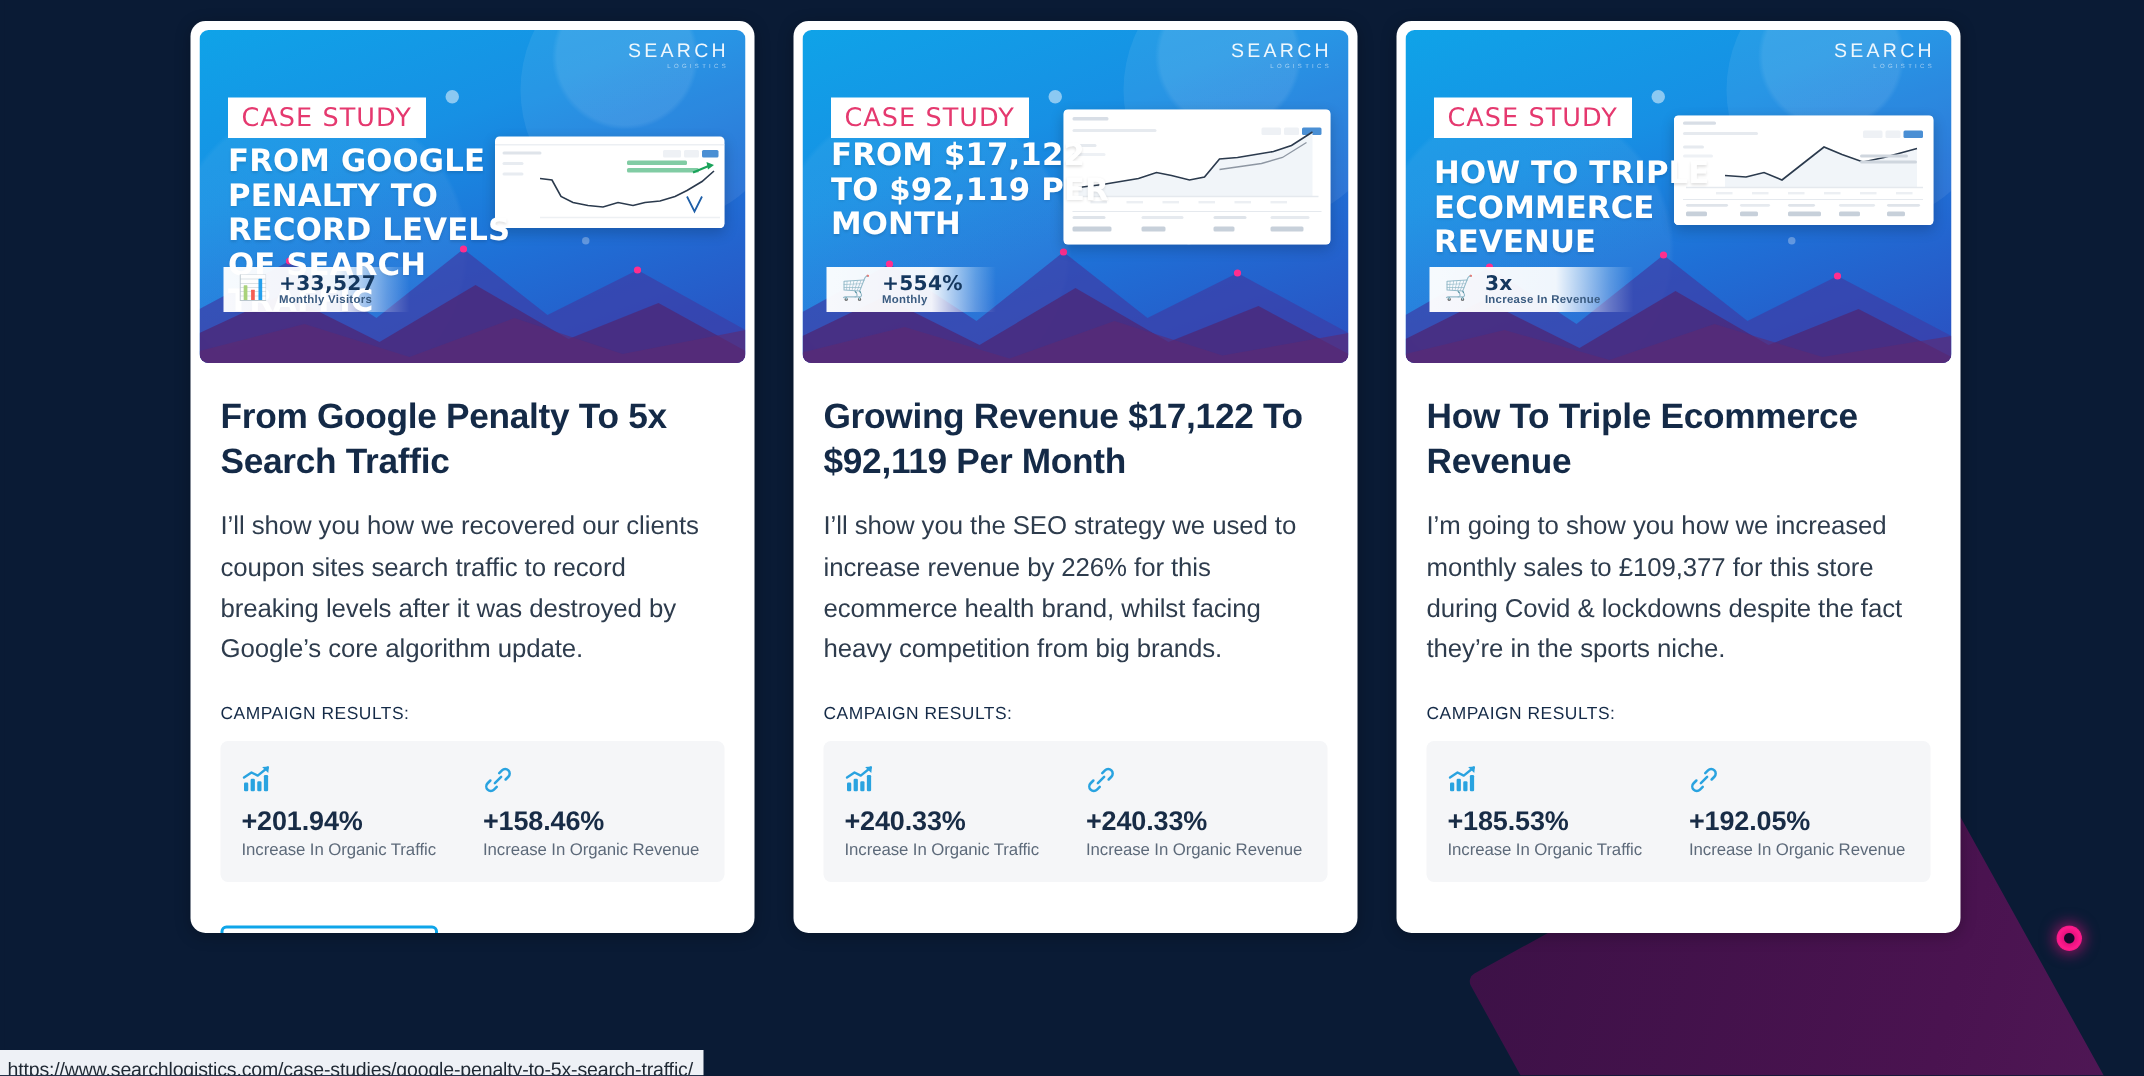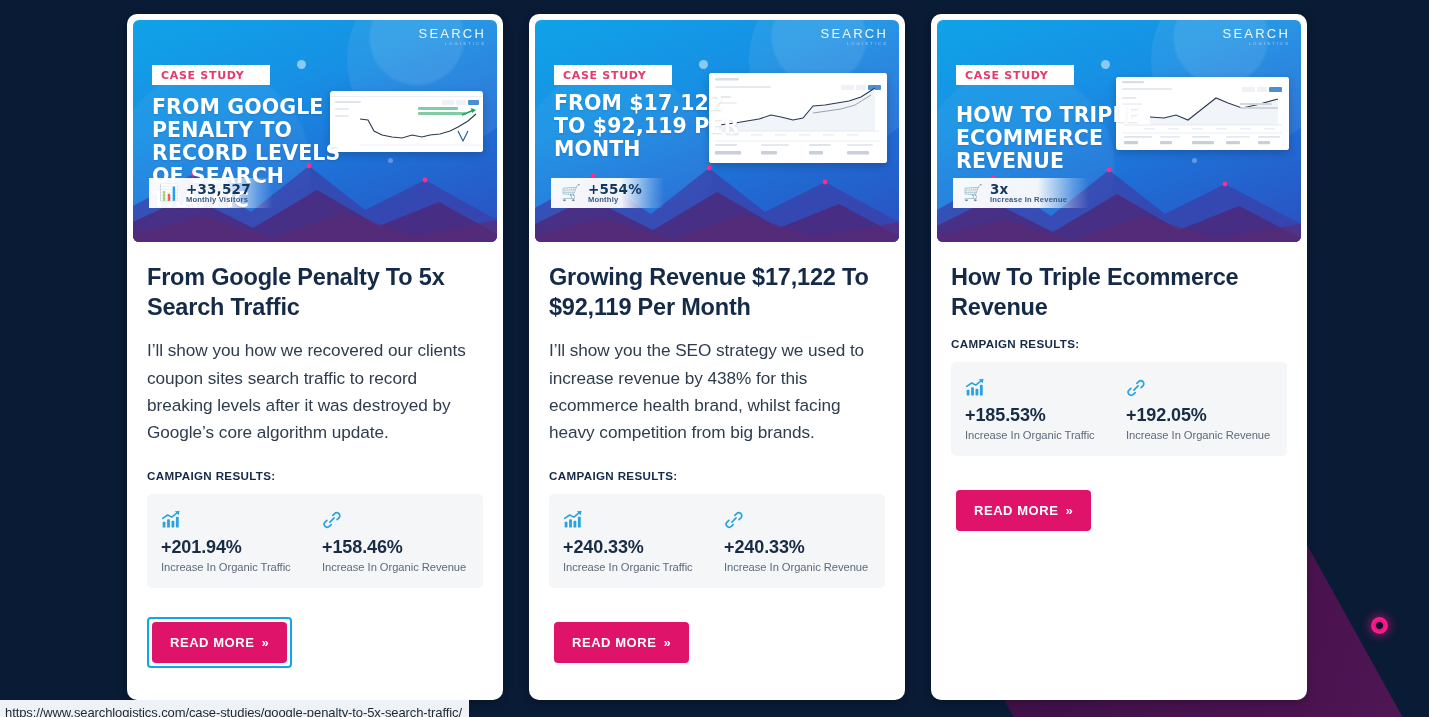--- a/index.html
+++ b/index.html
@@ -54,21 +54,21 @@
   .cards {
     position: absolute;
     left: 127px;
     top: 14px;
     display: flex;
     gap: 26px;
   }
 
   .card {
     width: 376px;
-    height: 686px;
+    height: 608px;
     background: #ffffff;
     border-radius: 10px;
     padding: 6px 6px 0 6px;
     display: flex;
     flex-direction: column;
     box-shadow: 0 2px 10px rgba(0,0,0,0.25);
     overflow: hidden;
   }
 
   
@@ -120,24 +120,24 @@
     letter-spacing: 2.2px;
     color: rgba(255,255,255,0.55);
     margin-top: 2px;
   }
 
   .case-badge {
     position: absolute;
     left: 19px; top: 45px;
     background: #ffffff;
     color: #e5396f;
-    font-size: 11px;
-    font-weight: 700;
+    font-size: 17px;
+    font-weight: 400;
     letter-spacing: 0.7px;
-    padding: 4px 25px 3px 9px;
+    padding: 4px 9px 3px 9px;
     z-index: 4;
     font-family: "DejaVu Sans", sans-serif;
     transform: skewX(0deg);
   }
 
   .hero-title {
     position: absolute;
     left: 19px; top: 76px;
     width: 200px;
     color: #ffffff;
@@ -225,21 +225,21 @@
     color: #2e3c4d;
     font-size: 17.2px;
     line-height: 1.59;
     letter-spacing: -0.05px;
     margin-bottom: 22px;
   }
 
   .results-label {
     color: #142a47;
     font-size: 11.6px;
-    font-weight: 700;
+    font-weight: 400;
     letter-spacing: 0.35px;
     margin-bottom: 12px;
   }
 
   .stats-box {
     background: #f5f6f8;
     border-radius: 5px;
     padding: 16px 14px 15px 14px;
     display: flex;
     gap: 14px;
@@ -482,21 +482,21 @@
           <span class="hs-icon">🛒</span>
           <span class="hs-txt">
             <span class="hs-big" style="display:block">+554%</span>
             <span class="hs-small" style="display:block">Monthly</span>
           </span>
         </div>
       </div>
 
       <div class="card-body">
         <div class="card-title">Growing Revenue $17,122 To $92,119 Per Month</div>
-        <div class="card-desc">I’ll show you the SEO strategy we used to increase revenue by 438% for this ecommerce health brand, whilst facing heavy competition from big brands.</div>
+        <div class="card-desc">I’ll show you the SEO strategy we used to increase revenue by 226% for this ecommerce health brand, whilst facing heavy competition from big brands.</div>
         <div class="results-label">CAMPAIGN RESULTS:</div>
 
         <div class="stats-box">
           <div class="stat">
             <span class="stat-icon">
               <svg width="20" height="20" viewBox="0 0 24 24">
                 <rect x="2" y="14" width="3.4" height="7" rx="1" fill="#29a3e0"></rect>
                 <rect x="7.3" y="11" width="3.4" height="10" rx="1" fill="#29a3e0"></rect>
                 <rect x="12.6" y="13" width="3.4" height="8" rx="1" fill="#29a3e0"></rect>
                 <rect x="17.9" y="8" width="3.4" height="13" rx="1" fill="#29a3e0"></rect>
@@ -594,20 +594,21 @@
           <span class="hs-icon">🛒</span>
           <span class="hs-txt">
             <span class="hs-big" style="display:block">3x</span>
             <span class="hs-small" style="display:block">Increase In Revenue</span>
           </span>
         </div>
       </div>
 
       <div class="card-body">
         <div class="card-title">How To Triple Ecommerce Revenue</div>
+        <div class="card-desc">I’m going to show you how we increased monthly sales to £109,377 for this store during Covid &amp; lockdowns despite the fact they’re in the sports niche.</div>
         <div class="results-label">CAMPAIGN RESULTS:</div>
 
         <div class="stats-box">
           <div class="stat">
             <span class="stat-icon">
               <svg width="20" height="20" viewBox="0 0 24 24">
                 <rect x="2" y="14" width="3.4" height="7" rx="1" fill="#29a3e0"></rect>
                 <rect x="7.3" y="11" width="3.4" height="10" rx="1" fill="#29a3e0"></rect>
                 <rect x="12.6" y="13" width="3.4" height="8" rx="1" fill="#29a3e0"></rect>
                 <rect x="17.9" y="8" width="3.4" height="13" rx="1" fill="#29a3e0"></rect>

